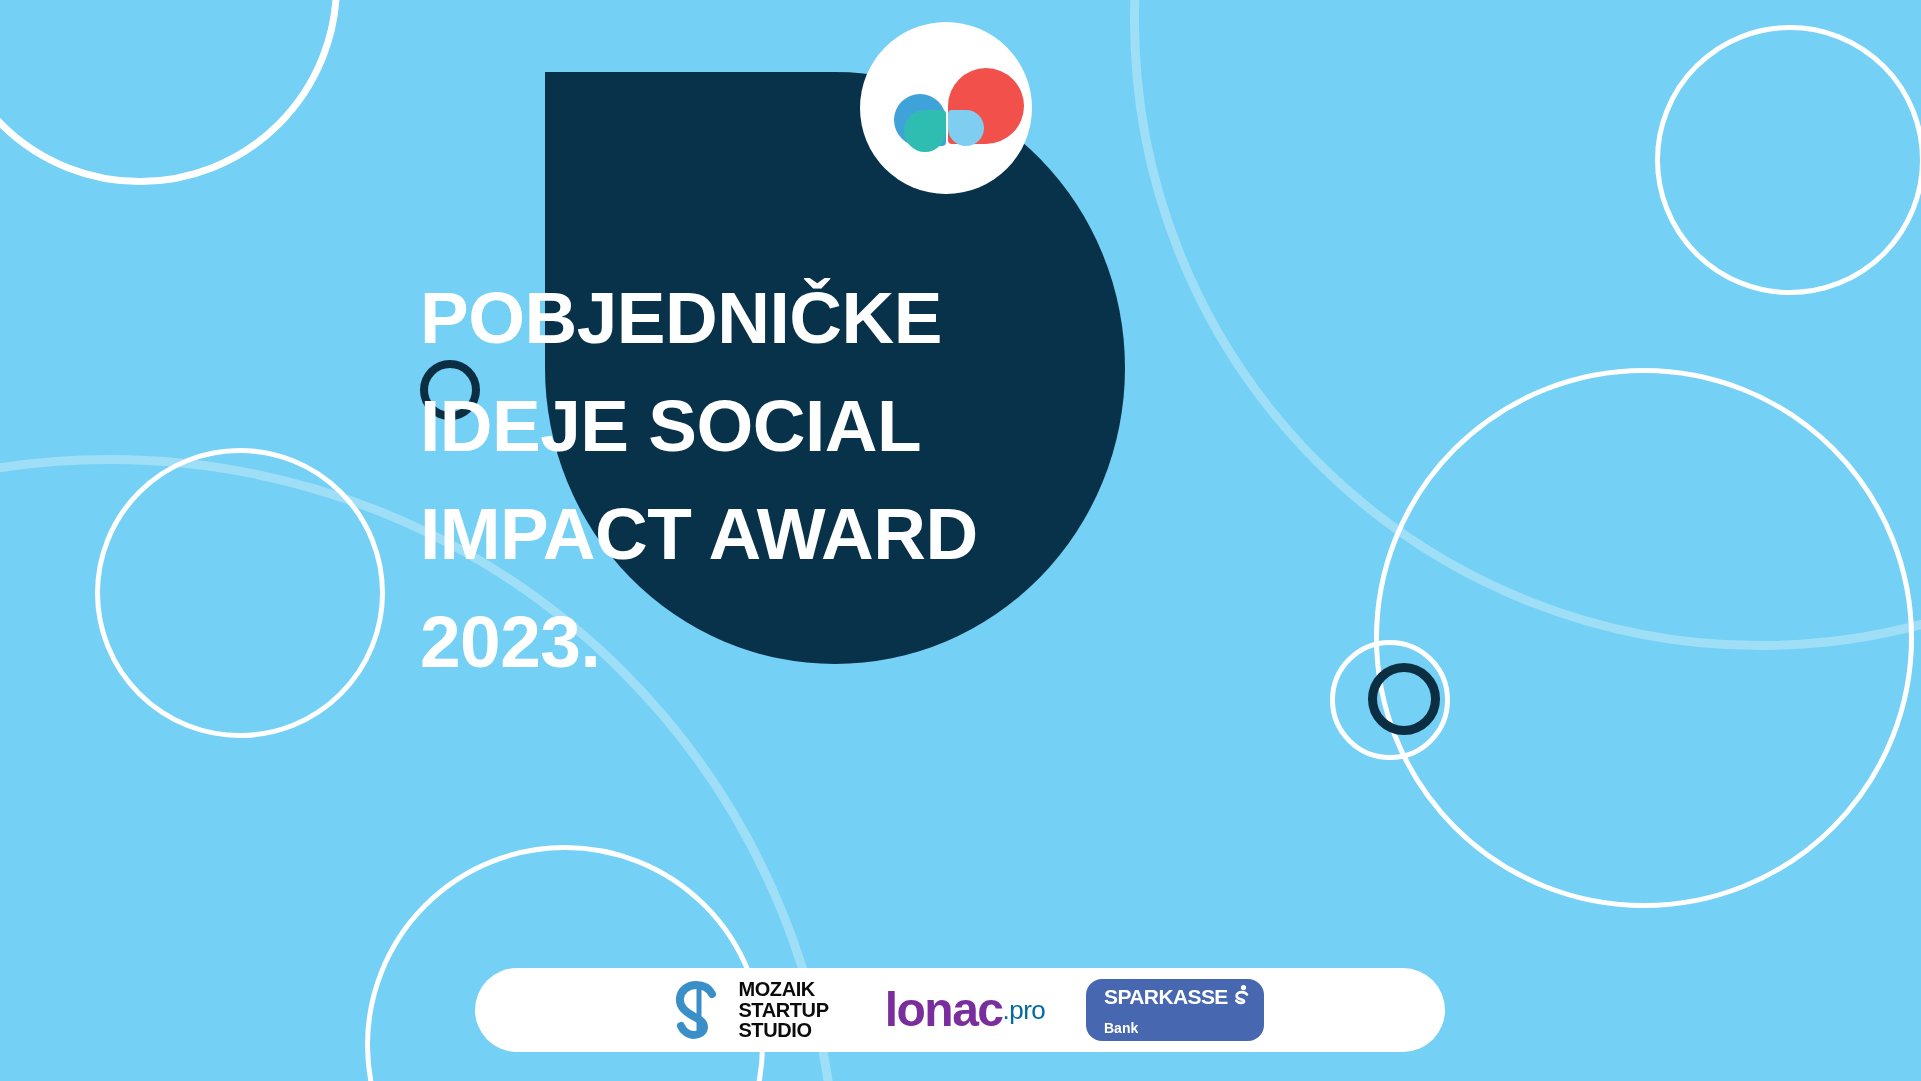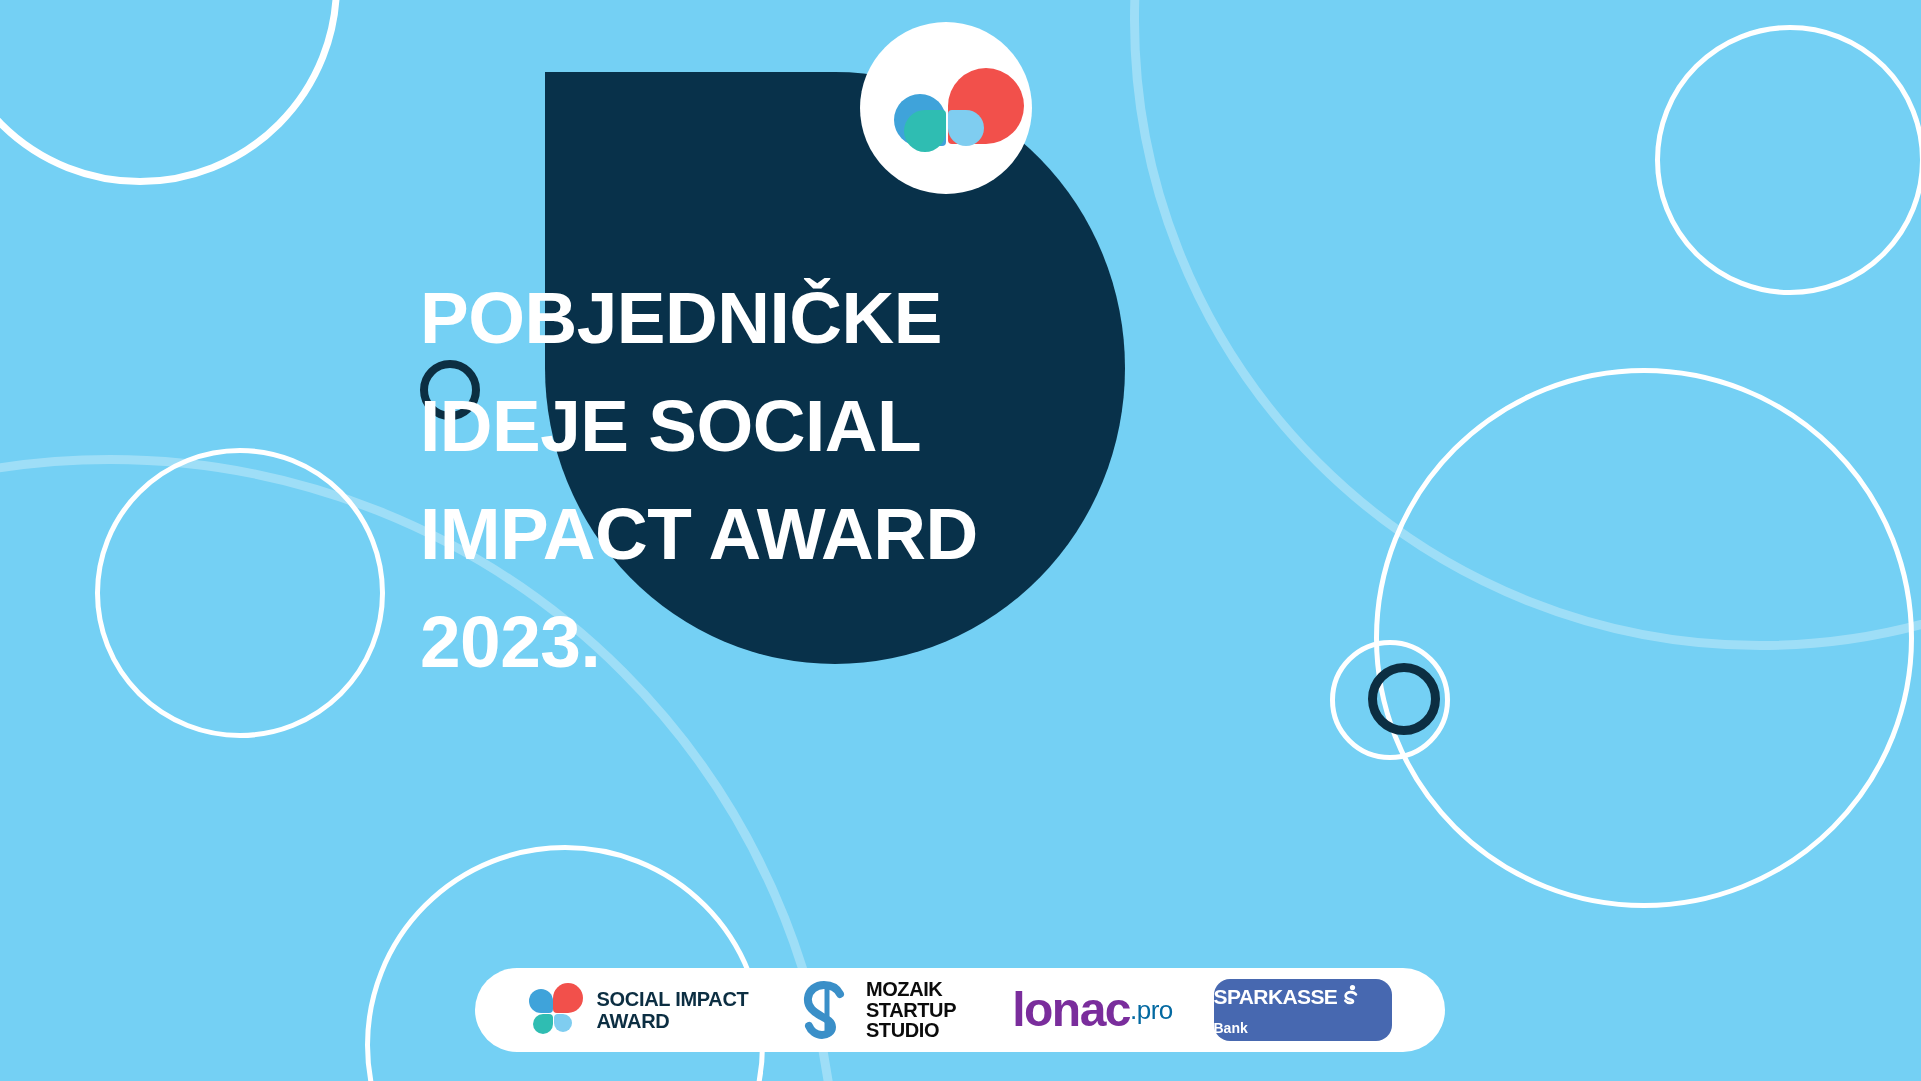--- a/index.html
+++ b/index.html
@@ -179,20 +179,21 @@
 
   
   .spk-box {
     background: #4768b0;
     border-radius: 16px;
     width: 178px;
     height: 62px;
     display: flex;
     flex-direction: column;
     justify-content: center;
+    padding-left: 18px;
     box-sizing: border-box;
   }
   .spk-row { display: flex; align-items: center; gap: 5px; }
   .spk-name {
     color: #ffffff;
     font-weight: 800;
     font-size: 21px;
     letter-spacing: -0.6px;
     line-height: 1;
   }
@@ -234,30 +235,20 @@
     <div class="petal-wrap">
       <div class="petal p-red" style="width:76px;height:76px;left:2px;top:-40px;"></div>
       <div class="petal p-blue" style="width:52px;height:52px;left:-52px;top:-14px;"></div>
       <div class="petal p-teal" style="width:42px;height:42px;left:-42px;top:2px;"></div>
       <div class="petal p-lightblue" style="width:36px;height:36px;left:2px;top:2px;"></div>
     </div>
   </div>
 
   <div id="footer-bar">
 
-    <div class="partner" id="partner-sia">
-      <div class="sia-mark">
-        <div class="petal p-red" style="width:30px;height:30px;left:27px;top:2px;"></div>
-        <div class="petal p-blue" style="width:24px;height:24px;left:3px;top:8px;"></div>
-        <div class="petal p-teal" style="width:20px;height:20px;left:7px;top:33px;"></div>
-        <div class="petal p-lightblue" style="width:18px;height:18px;left:28px;top:33px;"></div>
-      </div>
-      <div class="sia-text">SOCIAL IMPACT
-AWARD</div>
-    </div>
 
     <div class="partner" id="partner-mozaik">
       <svg class="mozaik-mark" viewBox="0 0 56 58">
         <path d="M41 13c-3-6-9-9-16-9C17 4 10 9 9 17c-1 9 6 14 13 18 6 3 11 6 11 11 0 5-5 8-10 8-6 0-11-4-13-9" fill="none" stroke="#3a8fc8" stroke-width="8" stroke-linecap="round"></path>
         <path d="M28 2v54" fill="none" stroke="#3a8fc8" stroke-width="5"></path>
       </svg>
       <div class="mozaik-text">MOZAIK
 STARTUP
 STUDIO</div>
     </div>

